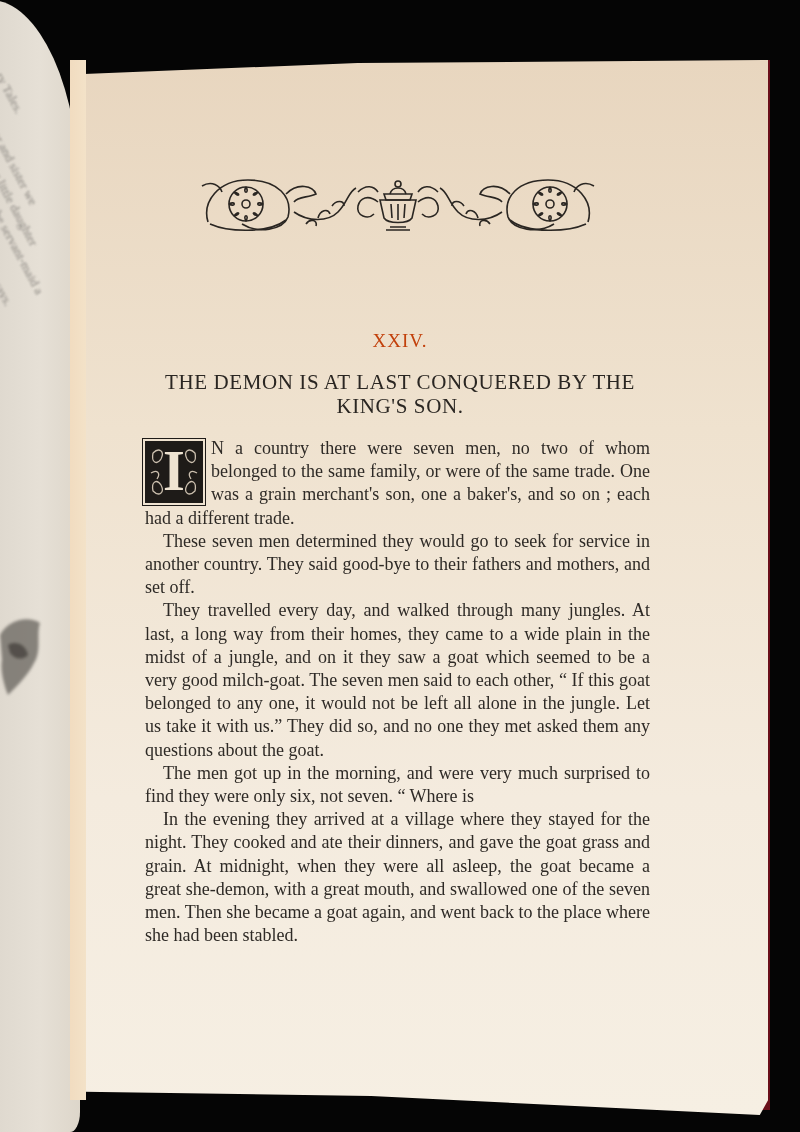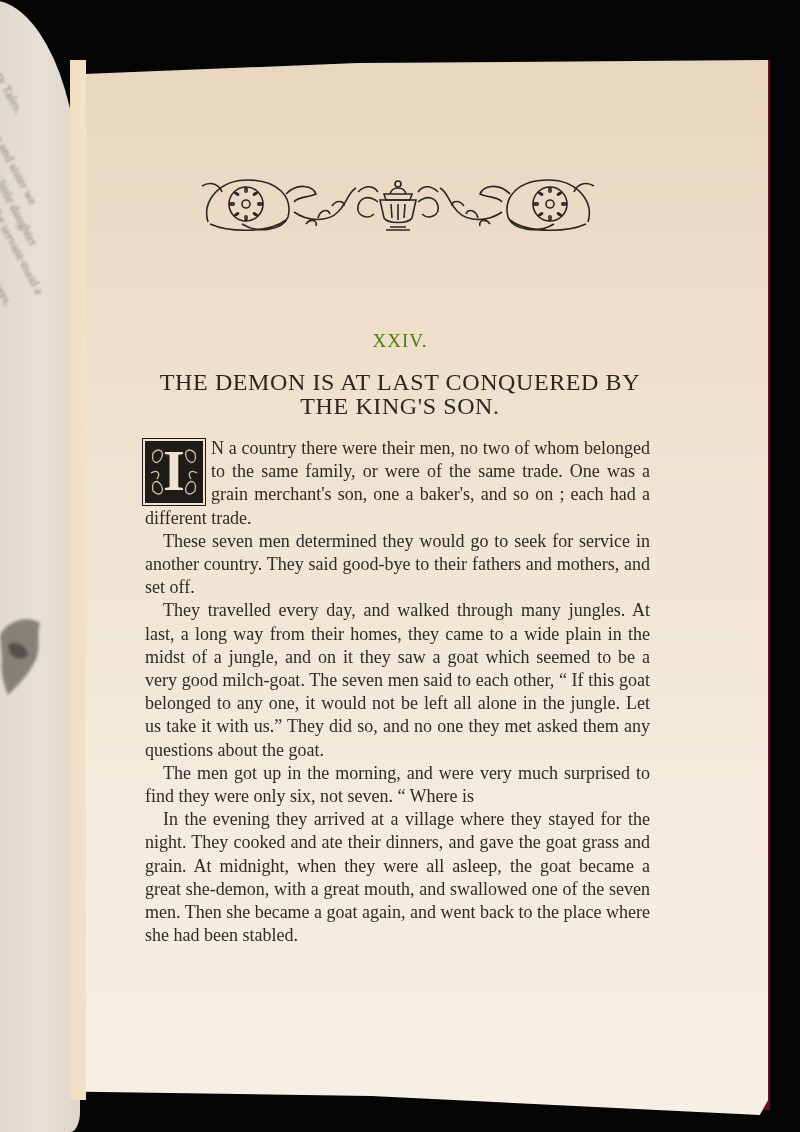--- a/index.html
+++ b/index.html
@@ -79,31 +79,31 @@
       height: 64px;
     }
     .chapter-num {
       position: absolute;
       left: 84px;
       width: 716px;
       top: 330px;
       text-align: center;
       font-size: 19px;
       letter-spacing: 1px;
-      color: #4d7c0f;
+      color: #c2410c;
       left: 0;
       width: 800px;
     }
     .chapter-title {
       position: absolute;
       left: 140px;
       width: 520px;
       top: 370px;
       text-align: center;
-      font-size: 24px;
+      font-size: 21px;
       line-height: 24px;
       letter-spacing: 0.6px;
       color: #2a2622;
     }
     .body-text {
       position: absolute;
       left: 145px;
       width: 505px;
       top: 437px;
       color: #2e2a26;
@@ -210,18 +210,18 @@
       <g fill="none" stroke="#cbbfae" stroke-width="1.3">
         <path d="M6 10 C 12 4, 18 8, 14 16 C 10 22, 4 20, 6 10"></path>
         <path d="M48 10 C 42 4, 36 8, 40 16 C 44 22, 50 20, 48 10"></path>
         <path d="M6 48 C 12 54, 18 50, 14 42 C 10 36, 4 38, 6 48"></path>
         <path d="M48 48 C 42 54, 36 50, 40 42 C 44 36, 50 38, 48 48"></path>
         <path d="M4 30 C 10 26, 14 30, 10 36 M50 30 C 44 26, 40 30, 44 36"></path>
       </g>
     </svg>
     <span class="cap-letter">I</span>
   </div>
-  <p class="first">N a country there were their men, no two of whom belonged to the same family, or were of the same trade.  One was a grain merchant's son, one a baker's, and so on ; each had a different trade.</p>
+  <p class="first">N a country there were seven men, no two of whom belonged to the same family, or were of the same trade.  One was a grain merchant's son, one a baker's, and so on ; each had a different trade.</p>
   <p>These seven men determined they would go to seek for service in another country.  They said good-bye to their fathers and mothers, and set off.</p>
   <p>They travelled every day, and walked through many jungles.  At last, a long way from their homes, they came to a wide plain in the midst of a jungle, and on it they saw a goat which seemed to be a very good milch-goat.  The seven men said to each other, “ If this goat belonged to any one, it would not be left all alone in the jungle.  Let us take it with us.”  They did so, and no one they met asked them any questions about the goat.</p>
   <p>The men got up in the morning, and were very much surprised to find they were only six, not seven.  “ Where is</p>
   <p>In the evening they arrived at a village where they stayed for the night.  They cooked and ate their dinners, and gave the goat grass and grain.  At midnight, when they were all asleep, the goat became a great she-demon, with a great mouth, and swallowed one of the seven men.  Then she became a goat again, and went back to the place where she had been stabled.</p>
 </div>
 
 </body></html>

